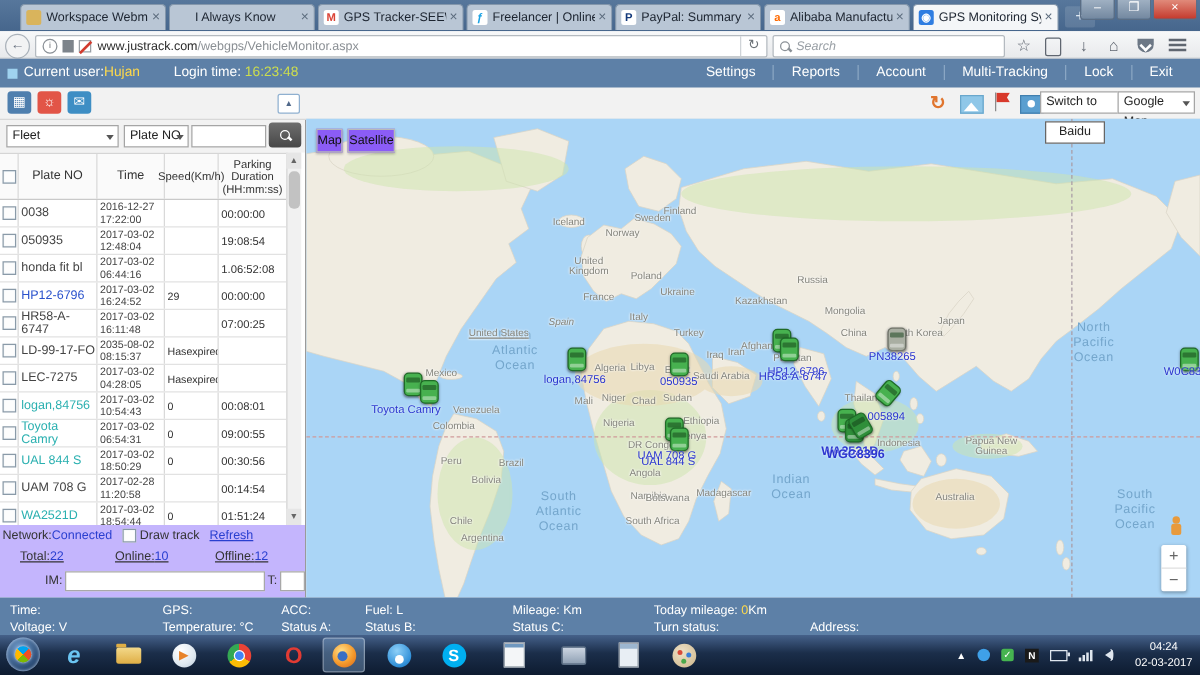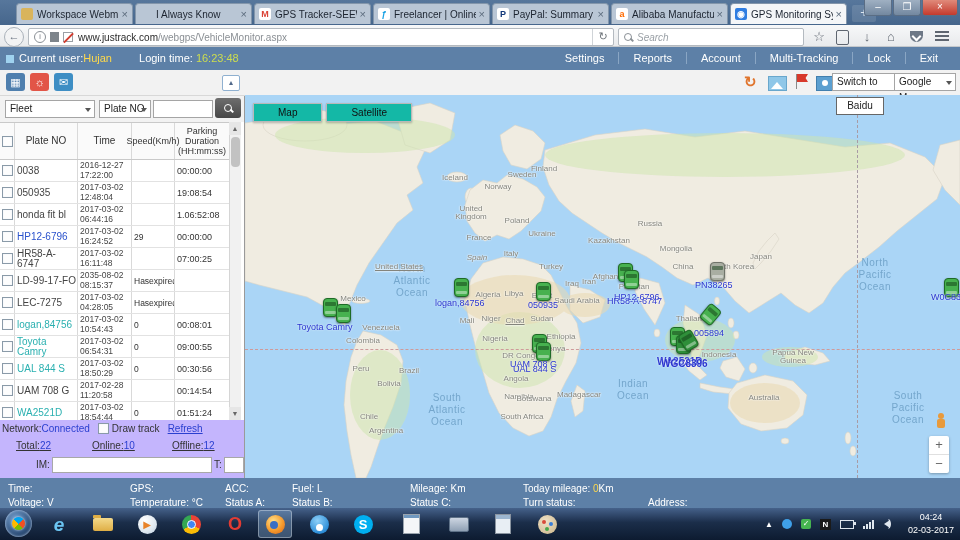--- a/index.html
+++ b/index.html
@@ -93,21 +93,21 @@
   .ocean{position:absolute;color:#74a6cc;font-size:10px;text-align:center;white-space:pre-line;line-height:12px;transform:translate(-50%,-50%);letter-spacing:.5px}
   .place{position:absolute;color:#84847c;font-size:8px;white-space:pre-line;text-align:center;transform:translate(-50%,-50%);text-shadow:0 0 2px #fff,0 0 2px #fff;line-height:8px}
   .car{position:absolute;width:13px;height:17px;border:1px solid #1e6b26;border-radius:4px;background:#47b14f;box-shadow:0 1px 2px rgba(0,0,0,.45);z-index:5}
   .car::before{content:"";position:absolute;left:1px;right:1px;top:3px;height:4px;background:rgba(17,62,22,.5);border-radius:1px}
   .car::after{content:"";position:absolute;left:1px;right:1px;bottom:2px;height:3px;background:rgba(255,255,255,.4);border-radius:1px}
   .car.gray{background:#a9aea2;border-color:#70746a}
   .car.dark{background:#2f8f3a}
   .mlabel{position:absolute;font-size:9px;color:#2a35cf;white-space:nowrap;z-index:6;text-shadow:0 0 2px rgba(255,255,255,.9)}
   .mlabel.bold{font-weight:bold;font-size:10px}
   #mapbtns{position:absolute;left:8px;top:8px;z-index:8;display:flex}
-  .mapbtn{background:#14b8a6;border:1px solid #b9b9b9;font-size:10px;color:#111;padding:3px 24px;margin-right:4px;box-shadow:0 1px 2px rgba(0,0,0,.25)}
+  .mapbtn{background:#8b5cf6;border:1px solid #b9b9b9;font-size:10px;color:#111;padding:3px 0;margin-right:4px;box-shadow:0 1px 2px rgba(0,0,0,.25)}
   #baidubox{position:absolute;left:591px;top:2px;width:46px;height:16px;background:#fff;border:1px solid #666;font-size:10px;color:#222;text-align:center;line-height:16px;z-index:8}
   #equator{position:absolute;left:0;top:254px;width:715px;border-top:1px dashed #cf9a9a}
   #dateline{position:absolute;left:612px;top:0;height:383px;border-left:1px dashed #a89ba5}
   #pegman{position:absolute;left:691px;top:318px;width:10px;height:16px;z-index:8}
   #pegman::before{content:"";position:absolute;left:2px;top:0;width:6px;height:6px;border-radius:50%;background:#e89a3c}
   #pegman::after{content:"";position:absolute;left:1px;top:6px;width:8px;height:9px;background:#e89a3c;border-radius:2px}
   #zoomctl{position:absolute;left:684px;top:341px;width:20px;height:37px;background:#fff;border-radius:2px;box-shadow:0 1px 3px rgba(0,0,0,.3);z-index:8;text-align:center;font-size:13px;color:#666}
   #zoomctl .zi{height:18px;line-height:18px;border-bottom:1px solid #e0e0e0}
   #zoomctl .zo{height:18px;line-height:17px}
   
@@ -501,21 +501,21 @@
 
     <div class="place" style="left: 226px; top: 118px;">United
 Kingdom</div>
 
     <div class="place" style="left: 272px; top: 126px;">Poland</div>
 
     <div class="place" style="left: 297px; top: 139px;">Ukraine</div>
 
     <div class="place" style="left: 234px; top: 143px;">France</div>
 
-    <div class="place" style="left: 232px; top: 163px; font-style: italic;">Spain</div>
+    <div class="place" style="left: 204px; top: 163px; font-style: italic;">Spain</div>
 
     <div class="place" style="left: 266px; top: 159px;">Italy</div>
 
     <div class="place" style="left: 306px; top: 172px;">Turkey</div>
 
     <div class="place" style="left: 364px; top: 146px;">Kazakhstan</div>
 
     <div class="place" style="left: 431px; top: 154px;">Mongolia</div>
 
     <div class="place" style="left: 438px; top: 172px;">China</div>
@@ -537,21 +537,21 @@
     <div class="place" style="left: 297px; top: 201px;">Egypt</div>
 
     <div class="place" style="left: 269px; top: 199px;">Libya</div>
 
     <div class="place" style="left: 243px; top: 200px;">Algeria</div>
 
     <div class="place" style="left: 222px; top: 226px;">Mali</div>
 
     <div class="place" style="left: 246px; top: 224px;">Niger</div>
 
-    <div class="place" style="left: 270px; top: 226px; text-decoration: underline;">Chad</div>
+    <div class="place" style="left: 270px; top: 226px;">Chad</div>
 
     <div class="place" style="left: 297px; top: 224px;">Sudan</div>
 
     <div class="place" style="left: 250px; top: 244px;">Nigeria</div>
 
     <div class="place" style="left: 316px; top: 242px;">Ethiopia</div>
 
     <div class="place" style="left: 309px; top: 254px;">Kenya</div>
 
     <div class="place" style="left: 276px; top: 261px;">DR Congo</div>

